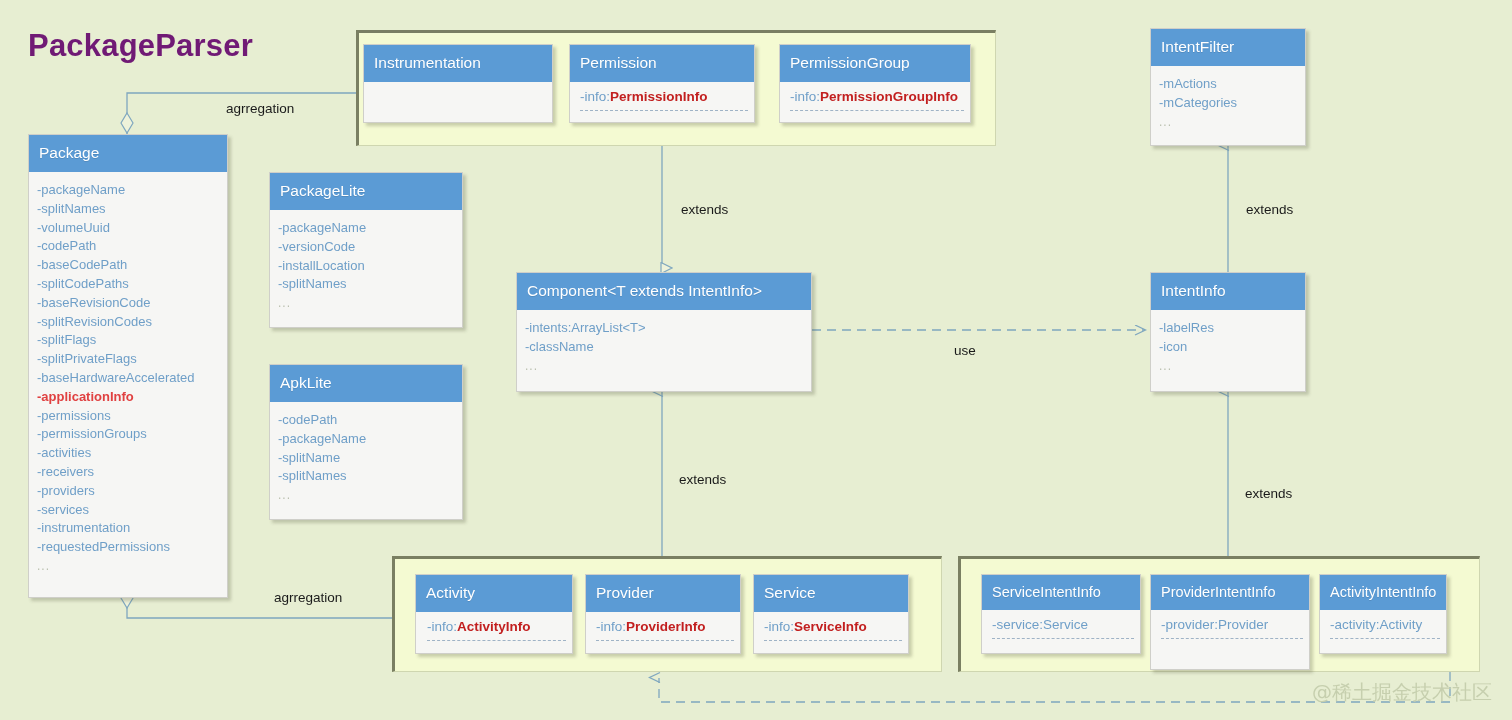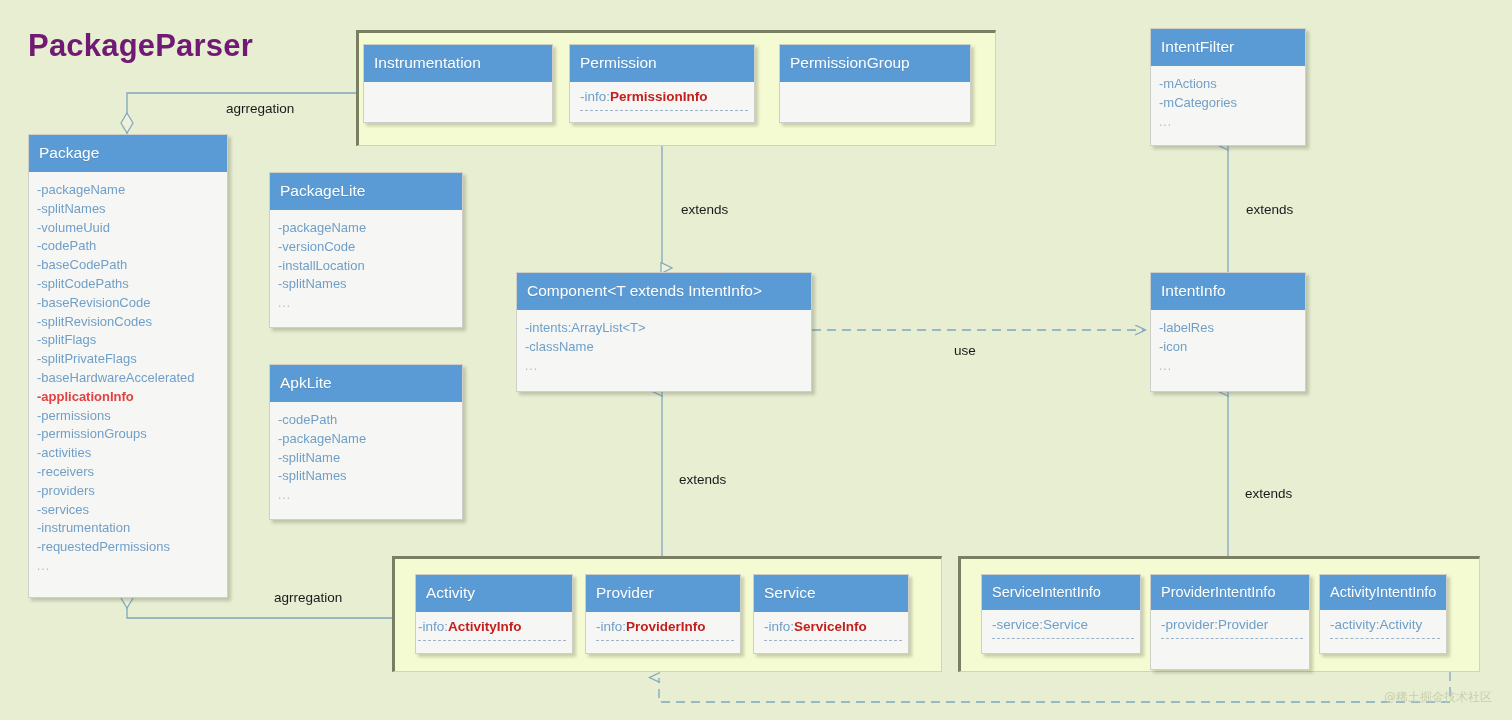--- a/index.html
+++ b/index.html
@@ -79,21 +79,21 @@
   
   .rel-label{
     position:absolute;
     font-size:13.5px;
     color:#1a1a1a;
     white-space:nowrap;
   }
 
   .watermark{
     position:absolute;right:20px;bottom:14px;
-    font-size:12px;color:#c6cfae;
+    font-size:20px;color:#c6cfae;
     font-family:"DejaVu Sans",sans-serif;
     white-space:nowrap;
   }
 </style>
 </head>
 <body>
 
 <div id="canvas">
 
   <svg class="svg-layer" viewBox="0 0 1512 720">
@@ -216,20 +216,26 @@
     <div class="body" style="padding:7px 6px 6px 10px;">
       <div class="inforow">
         <span class="k">-info:</span><span class="v">PermissionInfo</span>
       </div>
       <div class="dashline"></div>
     </div>
   </div>
 
   <div class="uml" style="left:779px;top:44px;width:192px;height:79px;">
     <div class="hdr">PermissionGroup</div>
+    <div class="body" style="padding:7px 6px 6px 10px;">
+      <div class="inforow">
+        <span class="k">-info:</span><span class="v">PermissionGroupInfo</span>
+      </div>
+      <div class="dashline"></div>
+    </div>
   </div>
 
   <div class="uml" style="left:1150px;top:28px;width:156px;height:118px;">
     <div class="hdr">IntentFilter</div>
     <div class="body">
       <div class="attr">-mActions</div>
       <div class="attr">-mCategories</div>
       <div class="attr ellipsis">...</div>
     </div>
   </div>
@@ -247,21 +253,21 @@
     <div class="hdr">IntentInfo</div>
     <div class="body">
       <div class="attr">-labelRes</div>
       <div class="attr">-icon</div>
       <div class="attr ellipsis">...</div>
     </div>
   </div>
 
   <div class="uml" style="left:415px;top:574px;width:158px;height:80px;">
     <div class="hdr">Activity</div>
-    <div class="body" style="padding:7px 6px 6px 2px;">
+    <div class="body" style="padding:7px 6px 6px 11px;">
       <div class="inforow">
         <span class="k">-info:</span><span class="v">ActivityInfo</span>
       </div>
       <div class="dashline"></div>
     </div>
   </div>
 
   <div class="uml" style="left:585px;top:574px;width:156px;height:80px;">
     <div class="hdr">Provider</div>
     <div class="body" style="padding:7px 6px 6px 10px;">

